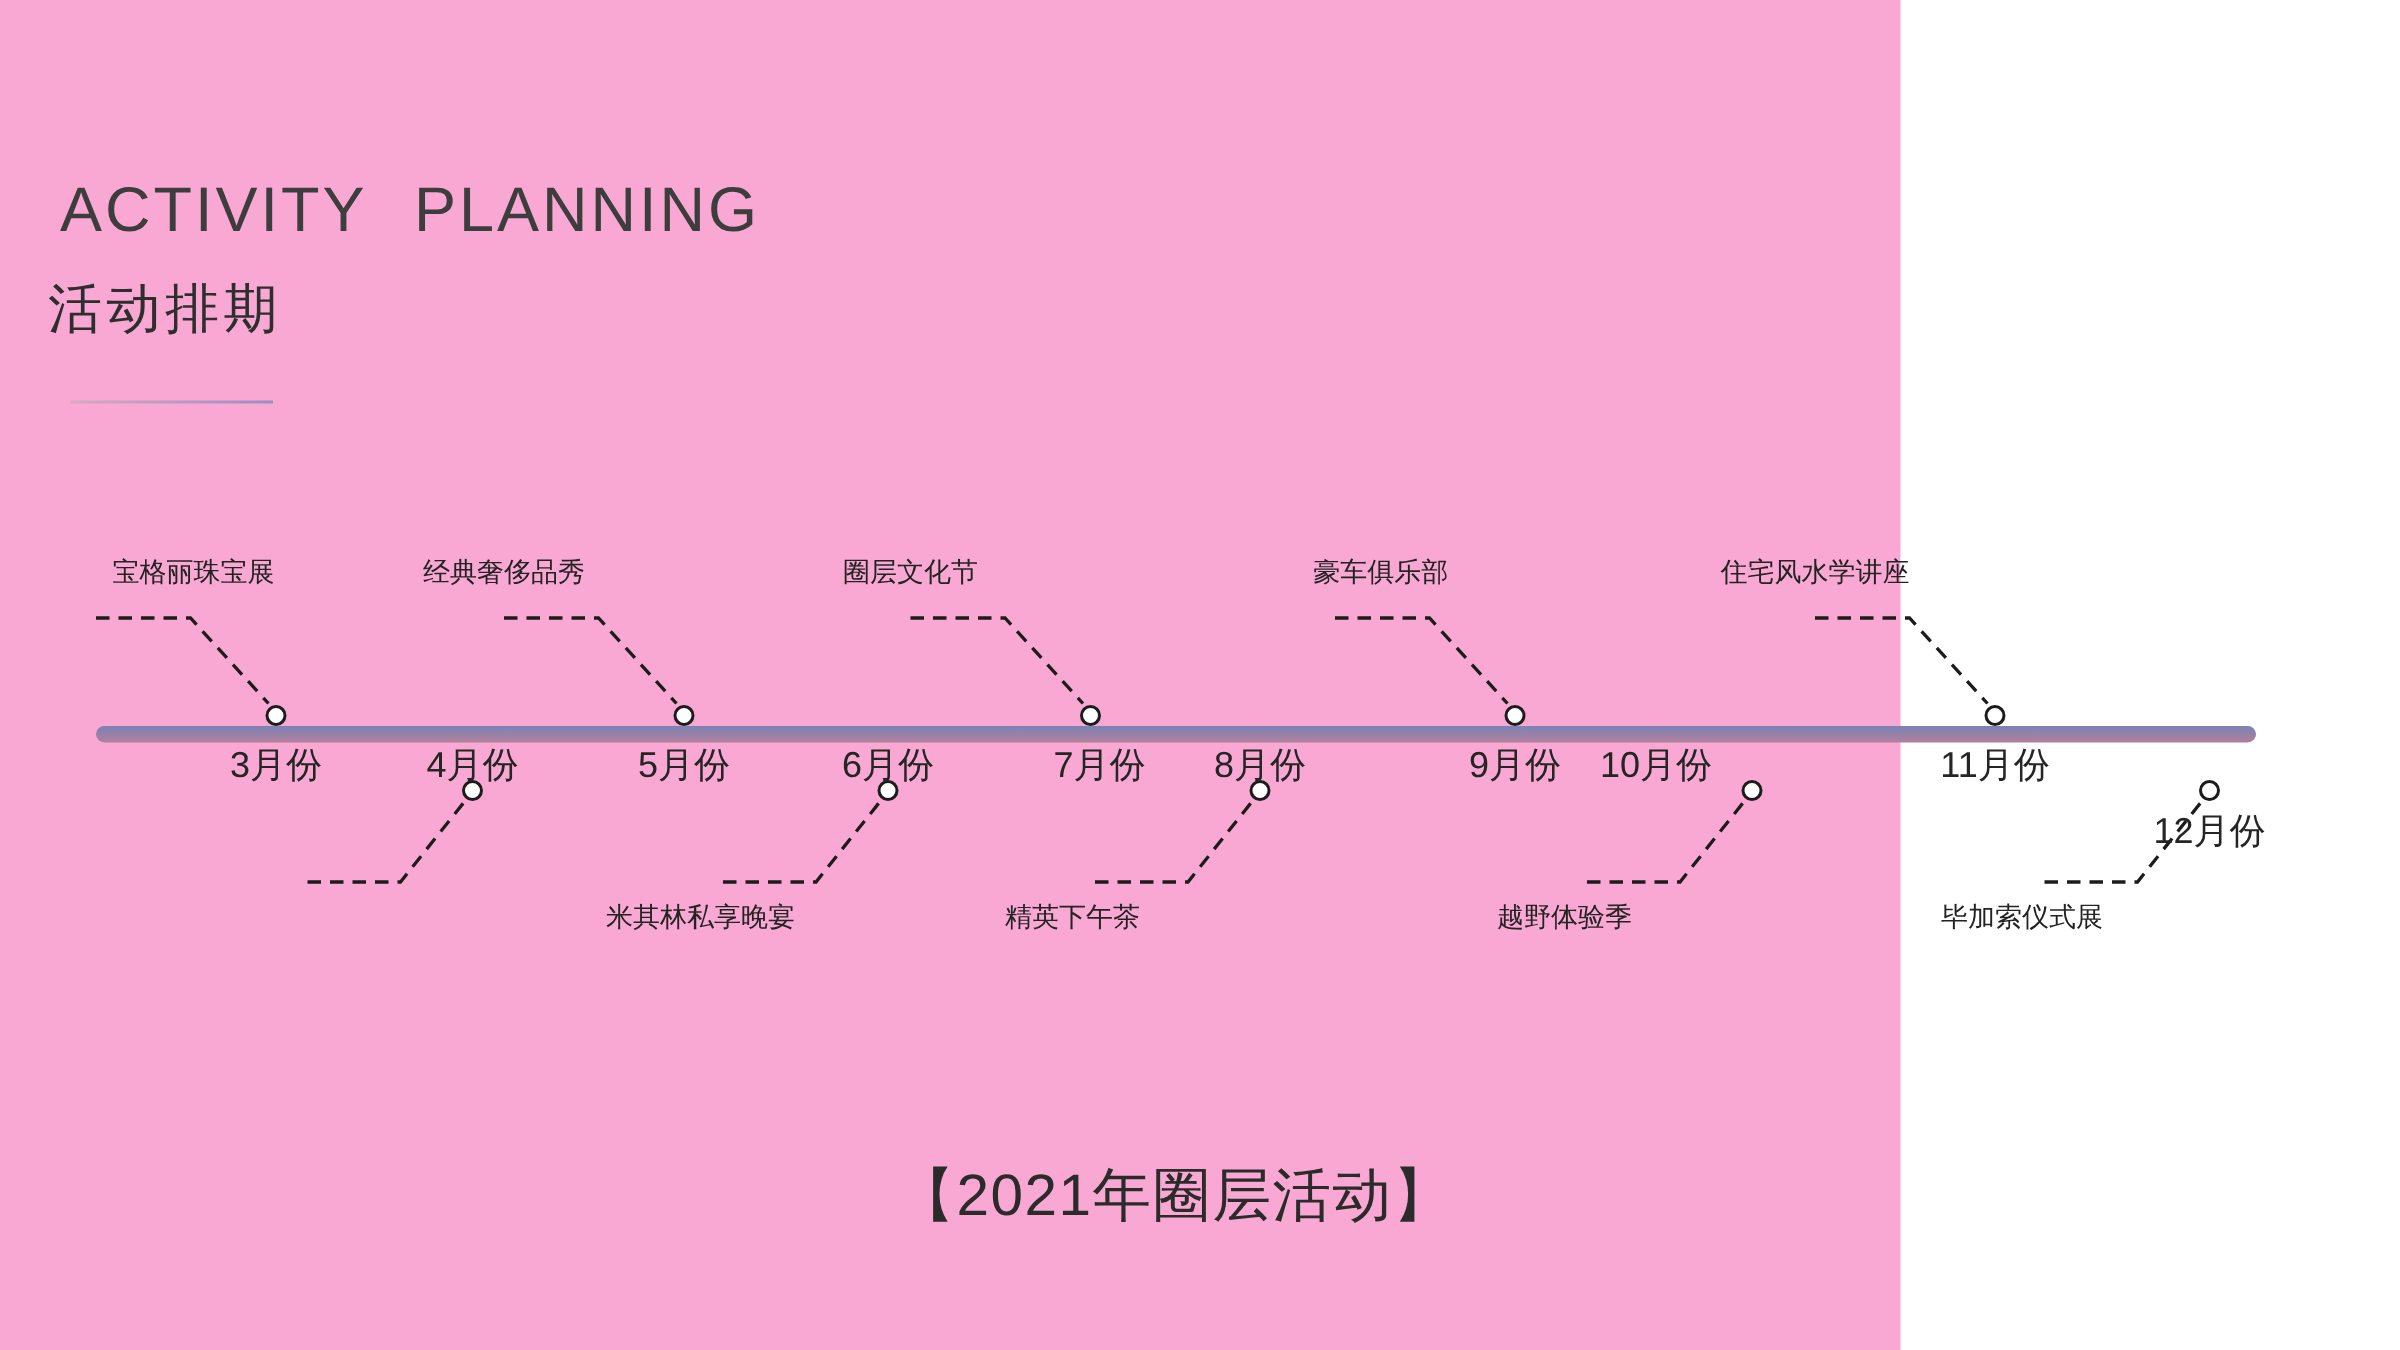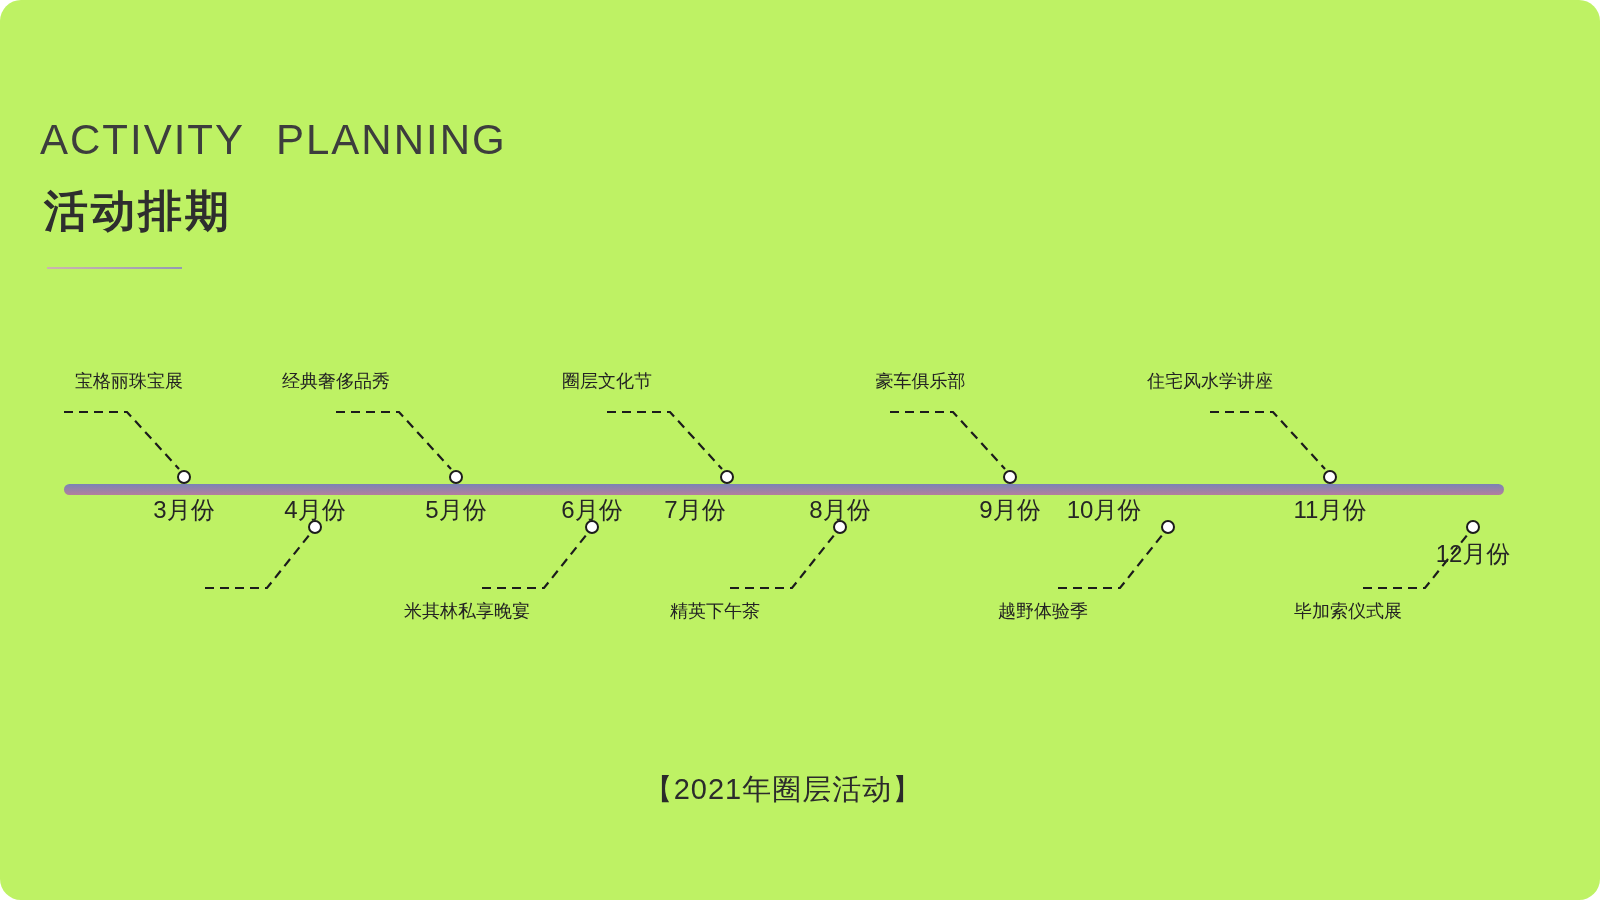--- a/index.html
+++ b/index.html
@@ -6,42 +6,41 @@
     margin: 0;
     padding: 0;
     background: #ffffff;
     width: 1600px;
     height: 900px;
     overflow: hidden;
     font-family: "Liberation Sans", "DejaVu Sans", sans-serif;
   }
   .stage {
     position: relative;
-    width: 1600px;
+    width: 1267px;
     height: 900px;
-    background: #bef264;
-    border-radius: 21px;
+    background: #f9a8d4;
   }
   .title-en {
     position: absolute;
     left: 40px;
     top: 116px;
     font-size: 42px;
     font-weight: 300;
     letter-spacing: 2px;
     word-spacing: 18px;
     color: #3d3d3d;
     white-space: nowrap;
   }
   .title-zh {
     position: absolute;
-    left: 44px;
+    left: 32px;
     top: 182px;
-    font-size: 44px;
-    font-weight: 700;
+    font-size: 36px;
+    font-weight: 400;
     letter-spacing: 3px;
     color: #2e2e2e;
     white-space: nowrap;
   }
   .title-divider {
     position: absolute;
     left: 47px;
     top: 267px;
     width: 135px;
     height: 2px;
@@ -98,21 +97,21 @@
     white-space: nowrap;
   }
   .event.above { top: 369px; }
   .event.below { top: 599px; }
   .footer-caption {
     position: absolute;
     left: 0;
     top: 770px;
     width: 1566px;
     text-align: center;
-    font-size: 29px;
+    font-size: 39px;
     letter-spacing: 1px;
     color: #2b2b2b;
     white-space: nowrap;
   }
 </style>
 </head>
 <body>
 
 <div class="stage">
 
@@ -144,21 +143,21 @@
         <circle cx="1330" cy="477" r="6"></circle>
         <polyline points="1363,588 1425,588 1468,534"></polyline>
         <circle cx="1473" cy="527" r="6"></circle>
       </svg>
     <div class="timeline-bar" style="background: linear-gradient(rgb(122, 131, 181), rgb(180, 127, 157));"></div>
 
   <div class="month" style="left: 114px;">3月份</div>
       <div class="month" style="left: 245px;">4月份</div>
       <div class="month" style="left: 386px;">5月份</div>
       <div class="month" style="left: 522px;">6月份</div>
-      <div class="month" style="left: 625px; text-align: center;">7月份</div>
+      <div class="month" style="left: 663px; text-align: center;">7月份</div>
       <div class="month" style="left: 770px;">8月份</div>
       <div class="month" style="left: 940px;">9月份</div>
       <div class="month" style="left: 1034px; text-align: center;">10月份</div>
       <div class="month" style="left: 1260px;">11月份</div>
       <div class="month" style="left: 1403px; margin-top: 44px;">12月份</div>
       <div class="event above" style="left: 40px; width: 178px;">宝格丽珠宝展</div>
       <div class="event above" style="left: 247px; width: 178px;">经典奢侈品秀</div>
       <div class="event below" style="left: 364.5px; width: 205px;">米其林私享晚宴</div>
       <div class="event above" style="left: 531.5px; width: 151px;">圈层文化节</div>
       <div class="event below" style="left: 639.5px; width: 151px;">精英下午茶</div>

